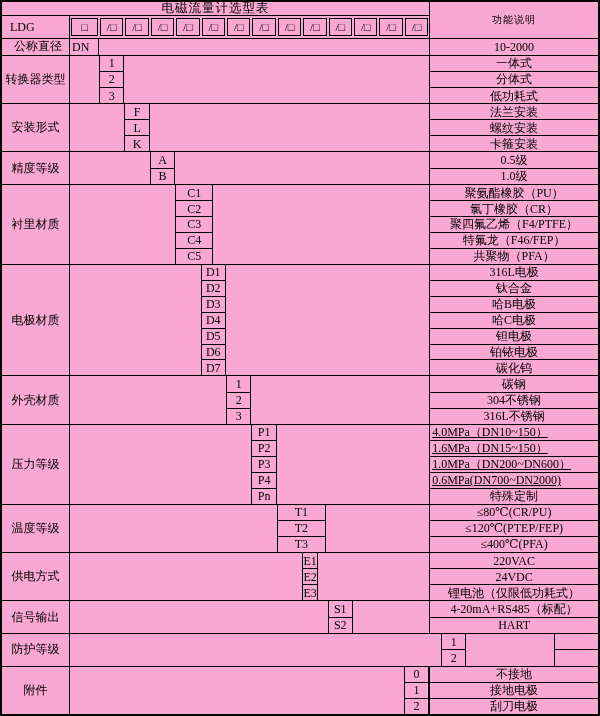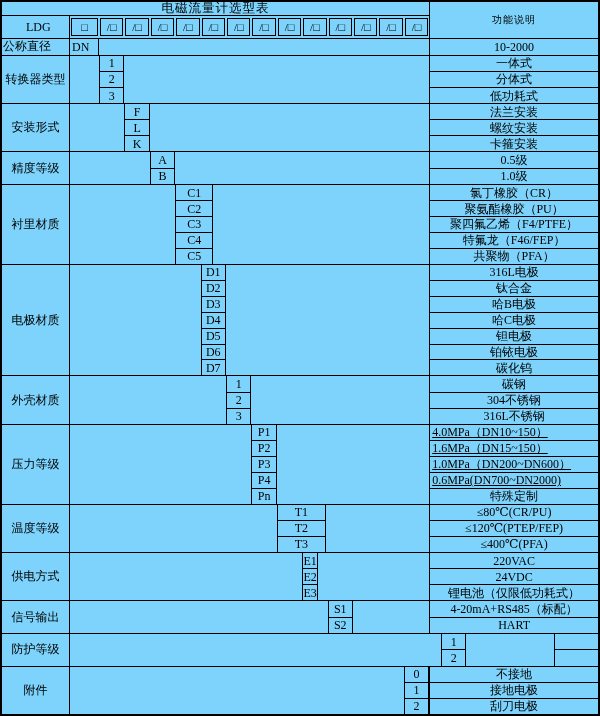--- a/index.html
+++ b/index.html
@@ -8,39 +8,39 @@
     --label-w:68px;
     --dn-w:29px;
     --code-w:25.4px;
     --right-w:168.8px;
     --rh:15.786px;
     --line:#000000;
   }
   .sheet {
     position:relative;
     width:600px; height:716px;
-    background:#7dd3fc;
+    background:#f9a8d4;
     border:2px solid var(--line);
     overflow:hidden;
     font-family:"Liberation Serif","DejaVu Serif",serif;
     font-size:12px; color:#000;
     display:flex; flex-direction:column;
   }
   
   .toprow { display:flex; height:36px; flex:none; }
   .topleft { width:calc(100% - var(--right-w)); display:flex; flex-direction:column; }
   .titlecell {
     height:14px; border-bottom:1px solid var(--line);
     display:flex; align-items:center; justify-content:center;
     font-size:12.5px; line-height:13px; letter-spacing:1px;
   }
   .ldgrow { height:22px; display:flex; align-items:stretch; }
   .ldglabel {
     width:var(--label-w); border-right:1px solid var(--line);
-    display:flex; align-items:center; padding-left:24px; flex:none;
+    display:flex; align-items:center; padding-left:8px; flex:none;
   }
   .dncell { width:var(--dn-w); flex:none; display:flex; }
   .boxes { flex:1; display:flex; }
   .boxslot { flex:1; display:flex; }
   .modelbox {
     flex:1; margin:2px 1px; border:1px solid var(--line);
     display:flex; align-items:center; justify-content:center;
     font-size:11px; line-height:1;
   }
   .topright {
@@ -48,21 +48,21 @@
     display:flex; align-items:center; justify-content:center;
     font-size:10px; letter-spacing:1px;
   }
   
   .group { display:flex; border-top:1px solid var(--line); flex:none; }
   .glabel {
     width:var(--label-w); border-right:1px solid var(--line); flex:none;
     display:flex; align-items:center; justify-content:center;
     letter-spacing:0;
   }
-  .glabel.left { justify-content:flex-start; padding-left:1px; }
+  .glabel.left { justify-content:flex-start; padding-left:12px; }
   .lblank { flex:none; }
   .rblank { flex:1; }
   .codestack {
     flex:none; display:flex; flex-direction:column;
     border-left:1px solid var(--line); border-right:1px solid var(--line);
   }
   .codecell {
     flex:1; display:flex; align-items:center; justify-content:center;
     line-height:1;
   }
@@ -191,22 +191,22 @@
         <div class="lblank" style="width: 105.2px;"></div>
         <div class="codestack" style="width: 38px;">
           <div class="codecell">C1</div>
           <div class="codecell">C2</div>
           <div class="codecell">C3</div>
           <div class="codecell">C4</div>
           <div class="codecell">C5</div>
         </div>
         <div class="rblank"></div>
         <div class="descstack">
+          <div class="desccell">聚氨酯橡胶（PU）</div>
           <div class="desccell">氯丁橡胶（CR）</div>
-          <div class="desccell">聚氨酯橡胶（PU）</div>
           <div class="desccell">聚四氟乙烯（F4/PTFE）</div>
           <div class="desccell">特氟龙（F46/FEP）</div>
           <div class="desccell">共聚物（PFA）</div>
         </div>
       </div><div class="group" style="height: 111.502px;">
         <div class="glabel">电极材质</div>
         <div class="lblank" style="width: 130.6px;"></div>
         <div class="codestack" style="width: 25.4px;">
           <div class="codecell">D1</div>
           <div class="codecell">D2</div>

